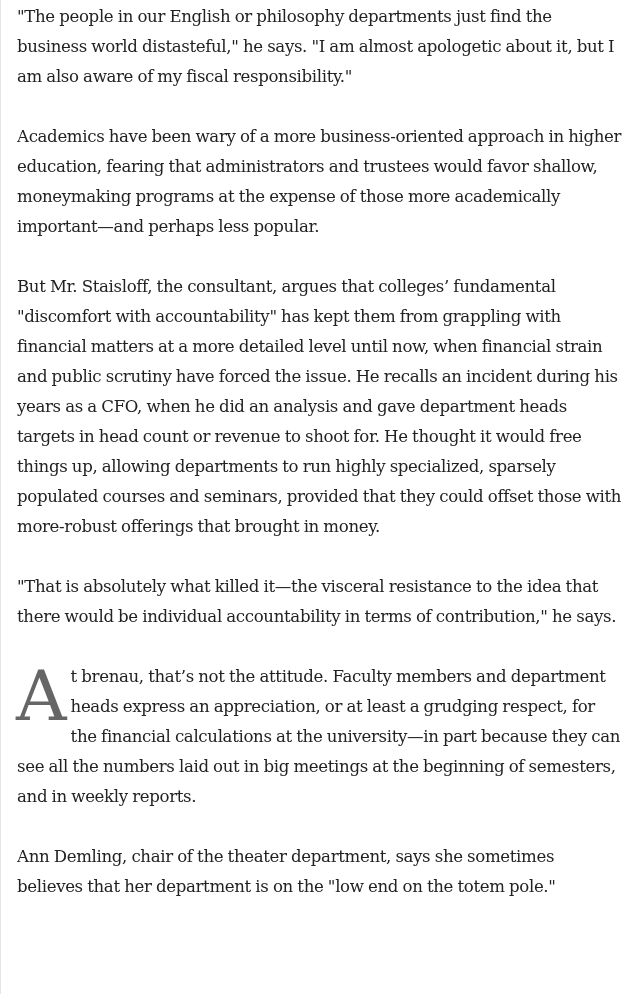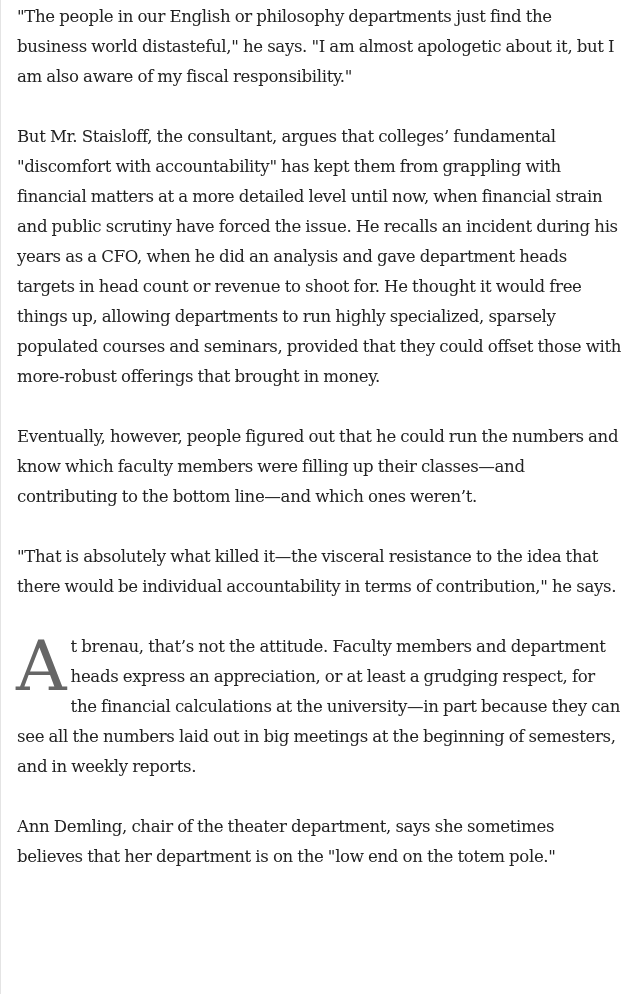--- a/index.html
+++ b/index.html
@@ -21,18 +21,18 @@
     letter-spacing: 0;
   }
 </style>
 </head>
 <body>
 
 <div class="frame"></div>
 
 <div class="article">
   <p>"The people in our English or philosophy departments just find the business world distasteful," he says. "I am almost apologetic about it, but I am also aware of my fiscal responsibility."</p>
+  <p>Academics have been wary of a more business-oriented approach in higher education, fearing that administrators and trustees would favor shallow, moneymaking programs at the expense of those more academically important—and perhaps less popular.</p>
   <p>But Mr. Staisloff, the consultant, argues that colleges’ fundamental "discomfort with accountability" has kept them from grappling with financial matters at a more detailed level until now, when financial strain and public scrutiny have forced the issue. He recalls an incident during his years as a CFO, when he did an analysis and gave department heads targets in head count or revenue to shoot for. He thought it would free things up, allowing departments to run highly specialized, sparsely populated courses and seminars, provided that they could offset those with more-robust offerings that brought in money.</p>
-  <p>Eventually, however, people figured out that he could run the numbers and know which faculty members were filling up their classes—and contributing to the bottom line—and which ones weren’t.</p>
   <p>"That is absolutely what killed it—the visceral resistance to the idea that there would be individual accountability in terms of contribution," he says.</p>
   <p><span class="dropcap">A</span><span>t brenau, that’s not the attitude. Faculty members and department heads express an appreciation, or at least a grudging respect, for the financial calculations at the university—in part because they can see all the numbers laid out in big meetings at the beginning of semesters, and in weekly reports.</span></p>
   <p>Ann Demling, chair of the theater department, says she sometimes believes that her department is on the "low end on the totem pole."</p>
 </div>
 
 </body></html>

